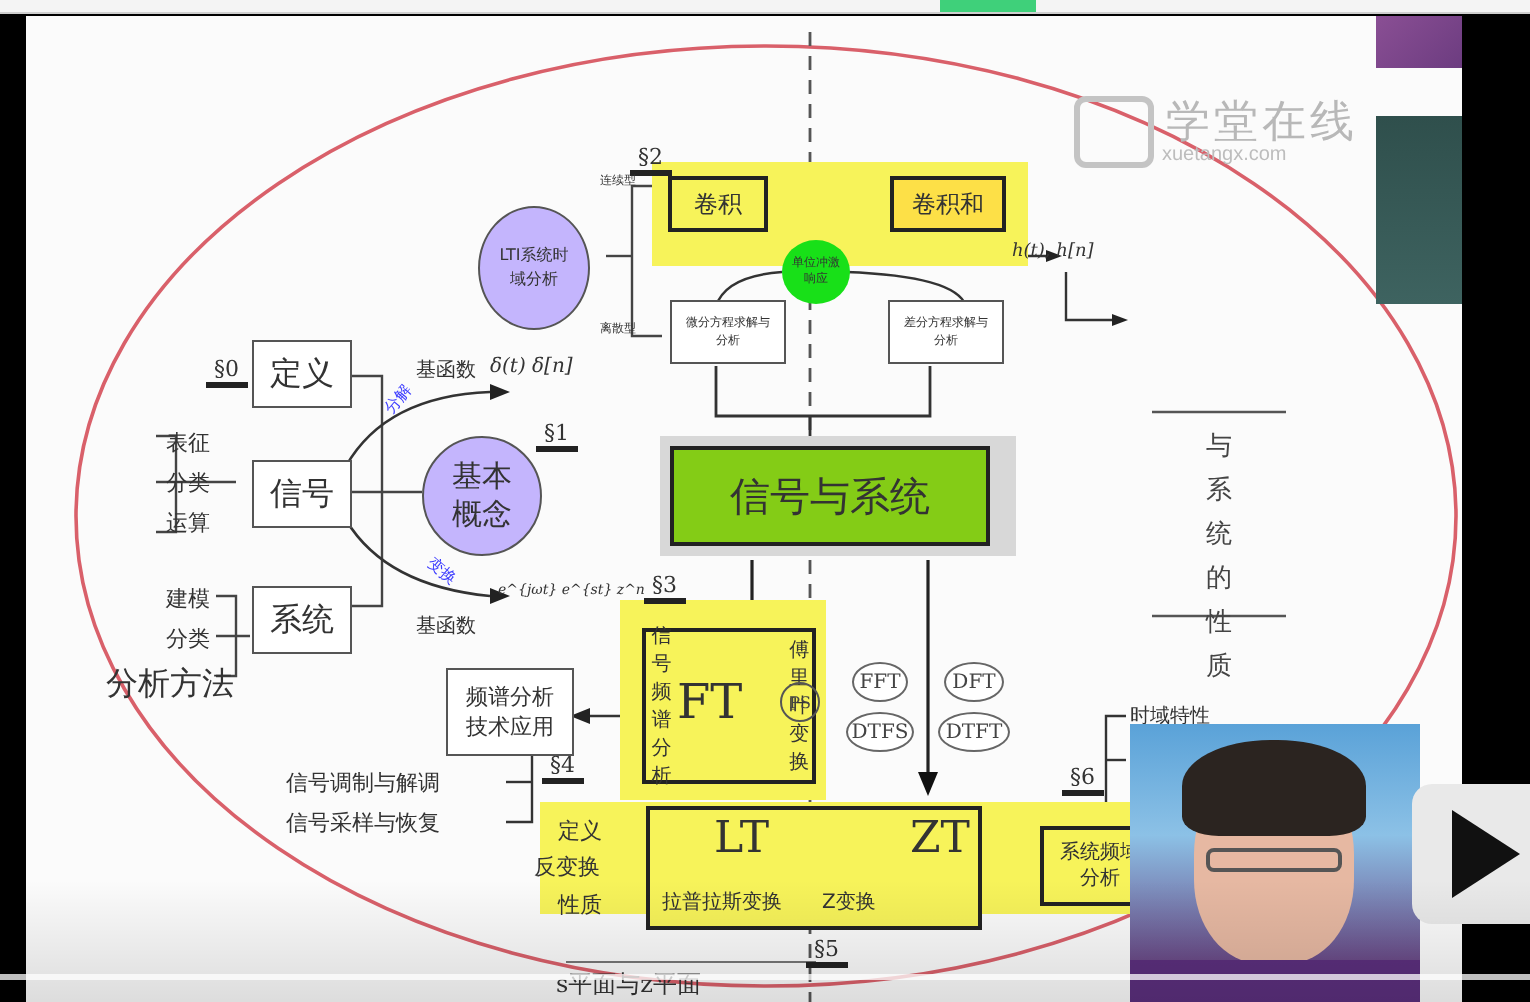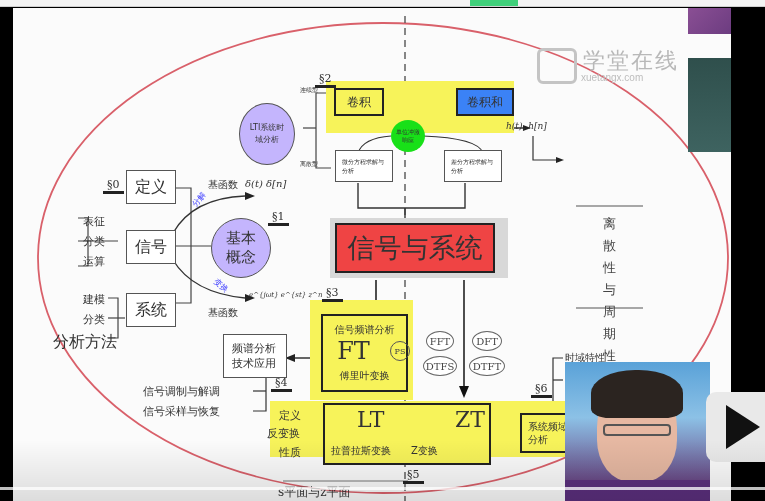--- a/index.html
+++ b/index.html
@@ -2,21 +2,21 @@
 <html><head>
 <meta charset="utf-8">
 <style>
 *{box-sizing:border-box;margin:0;padding:0}
 html,body{width:765px;height:501px;overflow:hidden;background:#000;font-family:"DejaVu Sans",sans-serif}
 #stage{position:absolute;left:0;top:0;width:654px;height:501px;background:#000}
 #topbar{position:absolute;left:0;top:0;width:765px;height:7px;background:#f4f4f4;border-bottom:1px solid #cfcfcf}
 #topbar .prog{position:absolute;left:470px;top:0;width:48px;height:6px;background:#3fd07a}
 #slide{position:absolute;left:13px;top:8px;width:718px;height:493px;background:#fbfbfb;overflow:hidden}
 .abs{position:absolute}
-.box{position:absolute;border:1.5px solid #555;background:#fff;color:#333;display:flex;align-items:center;justify-content:center;text-align:left}
+.box{position:absolute;border:1.5px solid #555;background:#fff;color:#333;display:flex;align-items:center;justify-content:center;text-align:center}
 .thick{border:2.5px solid #222}
 .lbl{position:absolute;color:#333;white-space:nowrap}
 .sec{position:absolute;font-size:11px;color:#333;font-family:"DejaVu Serif",serif}
 .sec::after{content:"";position:absolute;left:-4px;right:-4px;bottom:-3px;height:3px;background:#222}
 .yellow{position:absolute;background:#f7f35a}
 .circle{position:absolute;border:1.5px solid #555;border-radius:50%;background:#c4b5fd;display:flex;align-items:center;justify-content:center;text-align:center;color:#333}
 .oval{position:absolute;border:1.2px solid #666;border-radius:50%;background:#fff;font-family:"DejaVu Serif",serif;font-size:10px;display:flex;align-items:center;justify-content:center;color:#444}
 .thumb1{position:absolute;left:688px;top:8px;width:43px;height:26px;background:linear-gradient(135deg,#8a4f94,#6c3c80)}
 .thumb2{position:absolute;left:688px;top:58px;width:43px;height:94px;background:linear-gradient(180deg,#2f4f4c,#3e6360)}
 #presenter{position:absolute;left:565px;top:362px;width:145px;height:139px;background:linear-gradient(180deg,#5aa2d8 0%,#8cc1e6 40%,#6a4b87 85%,#51307a 100%);overflow:hidden}
@@ -136,35 +136,35 @@
     <div class="lbl" style="left:236px;top:283px;font-size:7px;font-family:'DejaVu Serif',serif;font-style:italic">e^{jωt}  e^{st}  z^n</div>
     <div class="lbl" style="left:195px;top:298px;font-size:10px;font-family:'DejaVu Serif',serif">基函数</div>
     <div class="lbl" style="left:178px;top:186px;font-size:8px;color:#3c3cff;transform:rotate(-50deg)">分解</div>
     <div class="lbl" style="left:200px;top:272px;font-size:8px;color:#3c3cff;transform:rotate(40deg)">变换</div>
 
     <div class="circle" style="left:226px;top:95px;width:56px;height:62px;font-size:8px;line-height:12px;padding:0 8px">LTI系统时域分析</div>
     <div class="lbl" style="left:287px;top:78px;font-size:6px">连续型</div>
     <div class="lbl" style="left:287px;top:152px;font-size:6px">离散型</div>
 
     <div class="box thick" style="left:321px;top:80px;width:50px;height:28px;font-size:12px;background:#f7f35a">卷积</div>
-    <div class="box thick" style="left:443px;top:80px;width:58px;height:28px;font-size:12px;background:#3b82f6">卷积和</div>
+    <div class="box thick" style="left:432px;top:80px;width:58px;height:28px;font-size:12px;background:#fde047">卷积和</div>
 
     <div class="abs" style="left:378px;top:112px;width:34px;height:32px;border-radius:50%;background:#18e018;display:flex;align-items:center;justify-content:center;text-align:center;font-size:6px;line-height:8px;color:#333;padding:0 4px">单位冲激响应</div>
 
     <div class="box" style="left:322px;top:142px;width:58px;height:32px;font-size:6px;line-height:9px;padding:0 6px">微分方程求解与分析</div>
     <div class="box" style="left:431px;top:142px;width:58px;height:32px;font-size:6px;line-height:9px;padding:0 6px">差分方程求解与分析</div>
 
     <div class="lbl" style="left:493px;top:113px;font-size:9px;font-family:'DejaVu Serif',serif;font-style:italic">h(t), h[n]</div>
 
     <div class="abs" style="left:317px;top:210px;width:178px;height:60px;background:#d8d8d8"></div>
-    <div class="box thick" style="left:322px;top:215px;width:160px;height:50px;font-size:27px;background:#ef4444;color:#333">信号与系统</div>
-
-    <div class="lbl" style="left:590px;top:205px;width:24px;white-space:normal;font-size:13px;line-height:22px;letter-spacing:1px;color:#444">离散性与周期性</div>
-
-    <div class="box thick" style="left:308px;top:306px;width:87px;height:78px;background:#f7f35a;flex-direction:column">
+    <div class="box thick" style="left:322px;top:215px;width:160px;height:50px;font-size:20px;background:#84cc16;color:#333">信号与系统</div>
+
+    <div class="lbl" style="left:590px;top:205px;width:24px;white-space:normal;font-size:13px;line-height:22px;letter-spacing:1px;color:#444">与系统的性质</div>
+
+    <div class="box thick" style="left:308px;top:306px;width:87px;height:78px;background:#f7f35a;flex-direction:row">
       <div style="font-size:10px">信号频谱分析</div>
       <div style="font-size:24px;font-family:'DejaVu Serif',serif;margin:0 22px 4px 0">FT</div>
       <div style="font-size:10px">傅里叶变换</div>
     </div>
     <div class="oval" style="left:377px;top:333px;width:20px;height:20px;border-color:#555;background:transparent;font-size:8px">PS</div>
 
     <div class="oval" style="left:413px;top:323px;width:28px;height:20px">FFT</div>
     <div class="oval" style="left:459px;top:323px;width:30px;height:20px">DFT</div>
     <div class="oval" style="left:410px;top:348px;width:34px;height:20px">DTFS</div>
     <div class="oval" style="left:456px;top:348px;width:36px;height:20px">DTFT</div>

